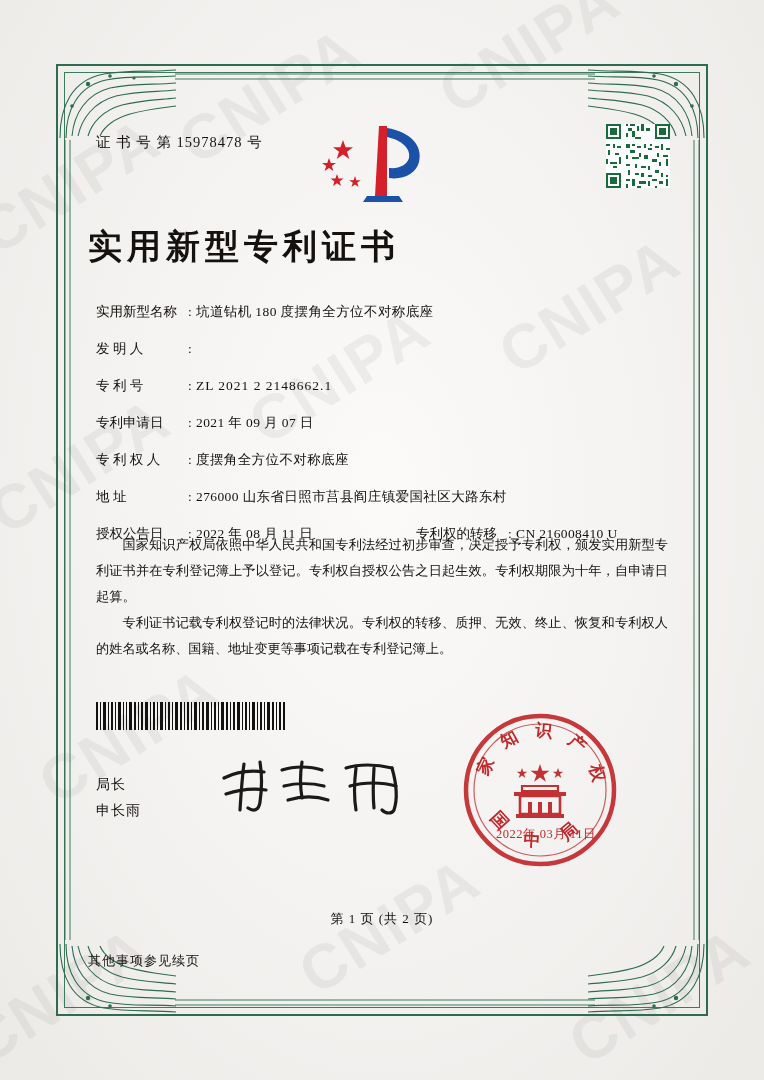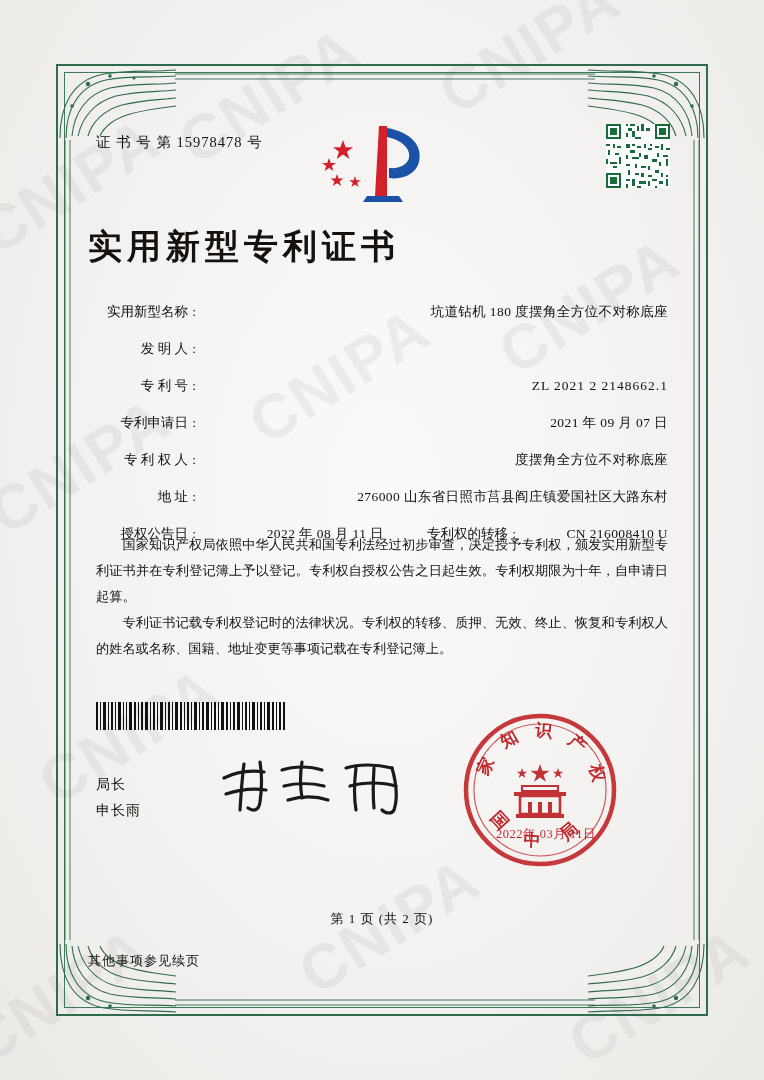--- a/index.html
+++ b/index.html
@@ -117,21 +117,20 @@
     font-family: "DejaVu Serif", "Liberation Serif", serif;
   }
 
   .fields {
     position: absolute;
     left: 8px;
     top: 205px;
     width: 572px;
     font-size: 13.5px;
     line-height: 1.0;
-    text-align: right;
   }
   .field-row {
     display: flex;
     align-items: baseline;
     margin-bottom: 23.5px;
   }
   .field-label {
     width: 92px;
     flex: 0 0 92px;
     letter-spacing: 0;

